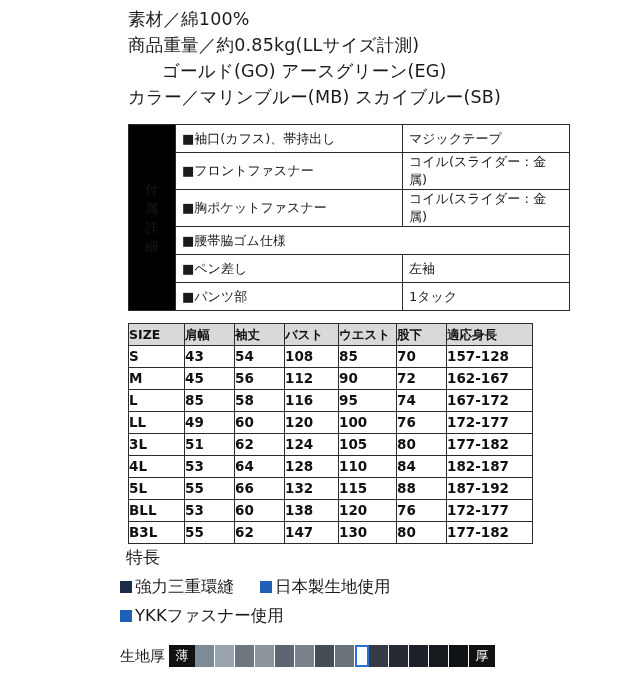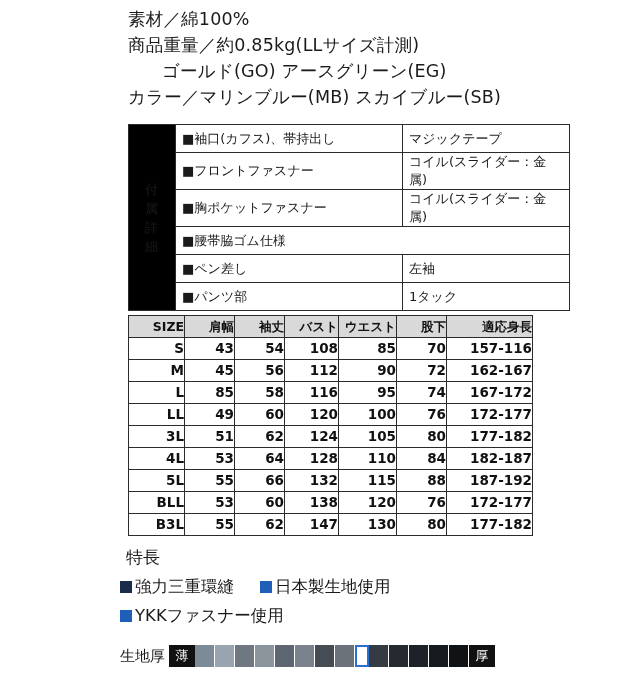--- a/index.html
+++ b/index.html
@@ -85,21 +85,22 @@
   .size-wrap {
     position: absolute;
     left: 128px;
     top: 315px;
     width: 404px;
   }
   table.size {
     border-collapse: collapse;
     width: 404px;
     table-layout: fixed;
-    text-align: right;
+    text-align: left;
+    margin-top: 8px;
   }
   table.size th, table.size td {
     border: 1px solid #2b2b2b;
     font-size: 13.5px;
     font-weight: bold;
     height: 21px;
     line-height: 21px;
     padding: 0;
     color: #111111;
   }
@@ -263,21 +264,21 @@
         </tr>
       </thead>
       <tbody>
         <tr>
           <td>S</td>
           <td>43</td>
           <td>54</td>
           <td>108</td>
           <td>85</td>
           <td>70</td>
-          <td>157-116</td>
+          <td>157-128</td>
         </tr>
         <tr>
           <td>M</td>
           <td>45</td>
           <td>56</td>
           <td>112</td>
           <td>90</td>
           <td>72</td>
           <td>162-167</td>
         </tr>

